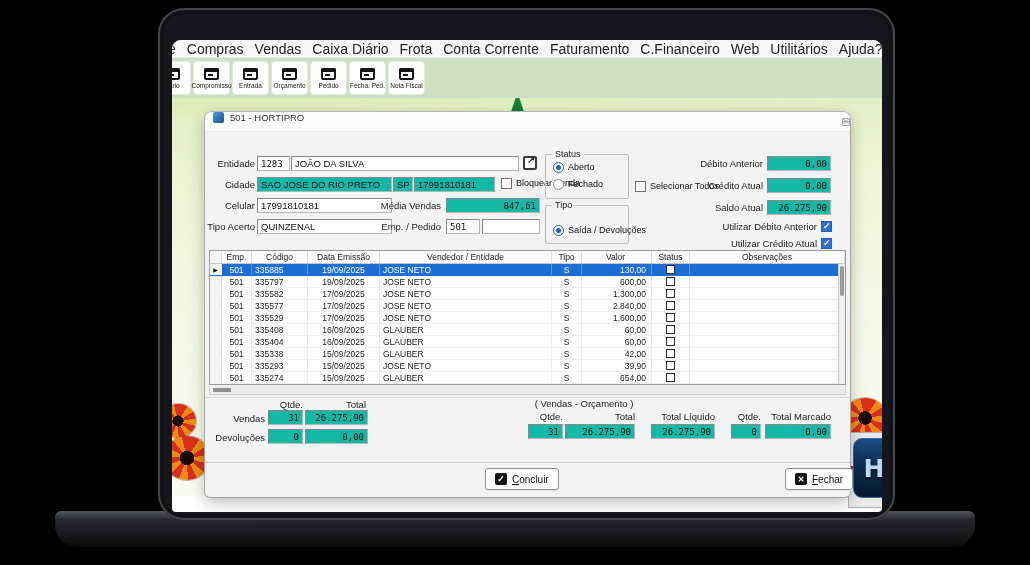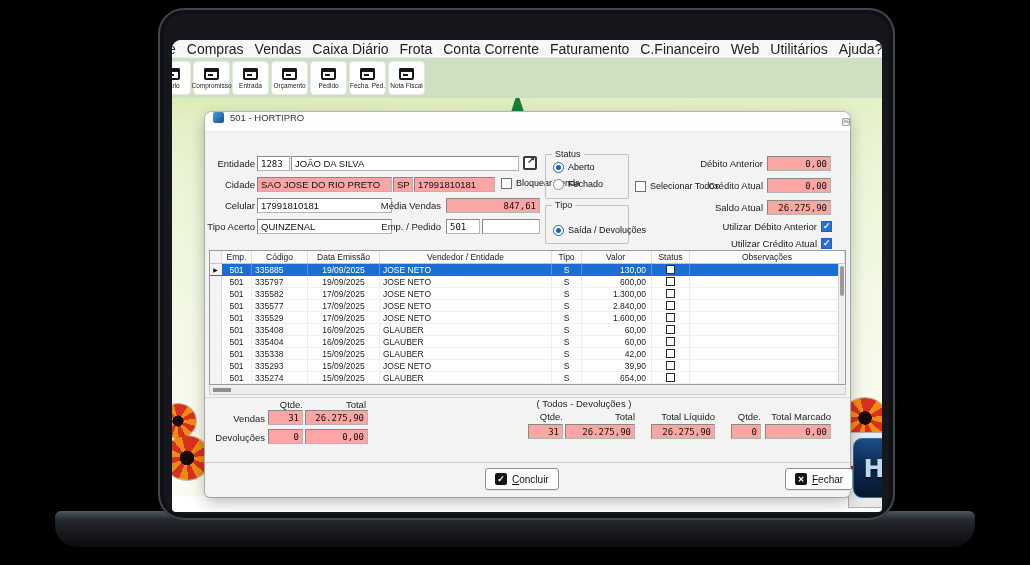--- a/index.html
+++ b/index.html
@@ -59,21 +59,21 @@
   .wc-close{font-size:10px;line-height:10px;color:#b3b3b3}
   .headerband{left:0;top:20px;width:645px;height:24px;background:#cde3c6;border-bottom:1px solid #b9cfb2;padding:0 9px}
   .header-title{font-family:"DejaVu Serif",serif;font-style:italic;font-weight:bold;font-size:15px;color:#92a48c;
     text-shadow:1px 1px 0 #f2f8ef}
   .band-close{margin-left:auto;width:18px;height:15px;background:#fbfbfb;border:1px solid #8f8f8f;border-radius:3px;
     display:flex;align-items:center;justify-content:center;box-shadow:0 1px 0 #ddd}
   .band-close::after{content:"✖";font-size:8px;color:#111}
   .lbl{font-size:9.5px;color:#1c1c1c;text-align:right;line-height:15px;white-space:nowrap}
   .fld{height:15px;background:#fff;border:1px solid #b4b4b4;border-top-color:#888;border-left-color:#888;
     font-size:9.5px;color:#111;display:flex;align-items:center;padding:0 3px;white-space:nowrap;overflow:hidden}
-  .gray{background:#fca5a5}
+  .gray{background:#14b8a6}
   .mono{font-family:"DejaVu Sans Mono",monospace;font-size:9px;justify-content:flex-end}
   .lmono{justify-content:flex-start}
   .ext{width:14px;height:14px;border:2px solid #3a3a3a;border-radius:2px;background:#fff}
   .ext::after{content:"↗";position:absolute;left:2px;top:-4px;font-size:10px;font-weight:bold;color:#333}
   .group{border:1px solid #c0c0c0;border-radius:2px}
   .legend{top:-6px;left:6px;background:#f3f3f3;padding:0 3px;font-size:9px;color:#222;line-height:10px;white-space:nowrap}
   .opt{display:flex;align-items:flex-start;gap:4px;font-size:9px;color:#111;white-space:nowrap}
   .opt>*{position:static}
   .radio{width:11px;height:11px;border-radius:50%;border:1px solid #8a8a8a;background:#fff;flex:0 0 auto;position:relative}
   .radio.on{border-color:#1a5fc6}
@@ -413,21 +413,21 @@
     <div class="totline"></div>
     <span class="thead" style="left:63px;top:287px;width:35px">Qtde.</span>
     <span class="thead" style="left:99px;top:287px;width:62px">Total</span>
     <span class="lbl" style="left:6px;top:299px;width:54px">Vendas</span>
     <div class="fld gray mono" style="left:63px;top:298px;width:35px">31</div>
     <div class="fld gray mono" style="left:100px;top:298px;width:63px">26.275,90</div>
     <span class="lbl" style="left:0;top:318px;width:60px">Devoluções</span>
     <div class="fld gray mono" style="left:63px;top:317px;width:35px">0</div>
     <div class="fld gray mono" style="left:100px;top:317px;width:63px">0,00</div>
 
-    <span class="caption" style="left:326px;top:286px;width:106px">( Todos - Devoluções )</span>
+    <span class="caption" style="left:326px;top:286px;width:106px">( Vendas - Orçamento )</span>
     <span class="thead" style="left:323px;top:299px;width:35px">Qtde.</span>
     <span class="thead" style="left:360px;top:299px;width:70px">Total</span>
     <span class="thead" style="left:440px;top:299px;width:70px">Total Líquido</span>
     <span class="thead" style="left:522px;top:299px;width:34px">Qtde.</span>
     <span class="thead" style="left:558px;top:299px;width:68px">Total Marcado</span>
     <div class="fld gray mono" style="left:323px;top:312px;width:35px">31</div>
     <div class="fld gray mono" style="left:360px;top:312px;width:70px">26.275,90</div>
     <div class="fld gray mono" style="left:446px;top:312px;width:64px">26.275,90</div>
     <div class="fld gray mono" style="left:526px;top:312px;width:30px">0</div>
     <div class="fld gray mono" style="left:560px;top:312px;width:66px">0,00</div>

